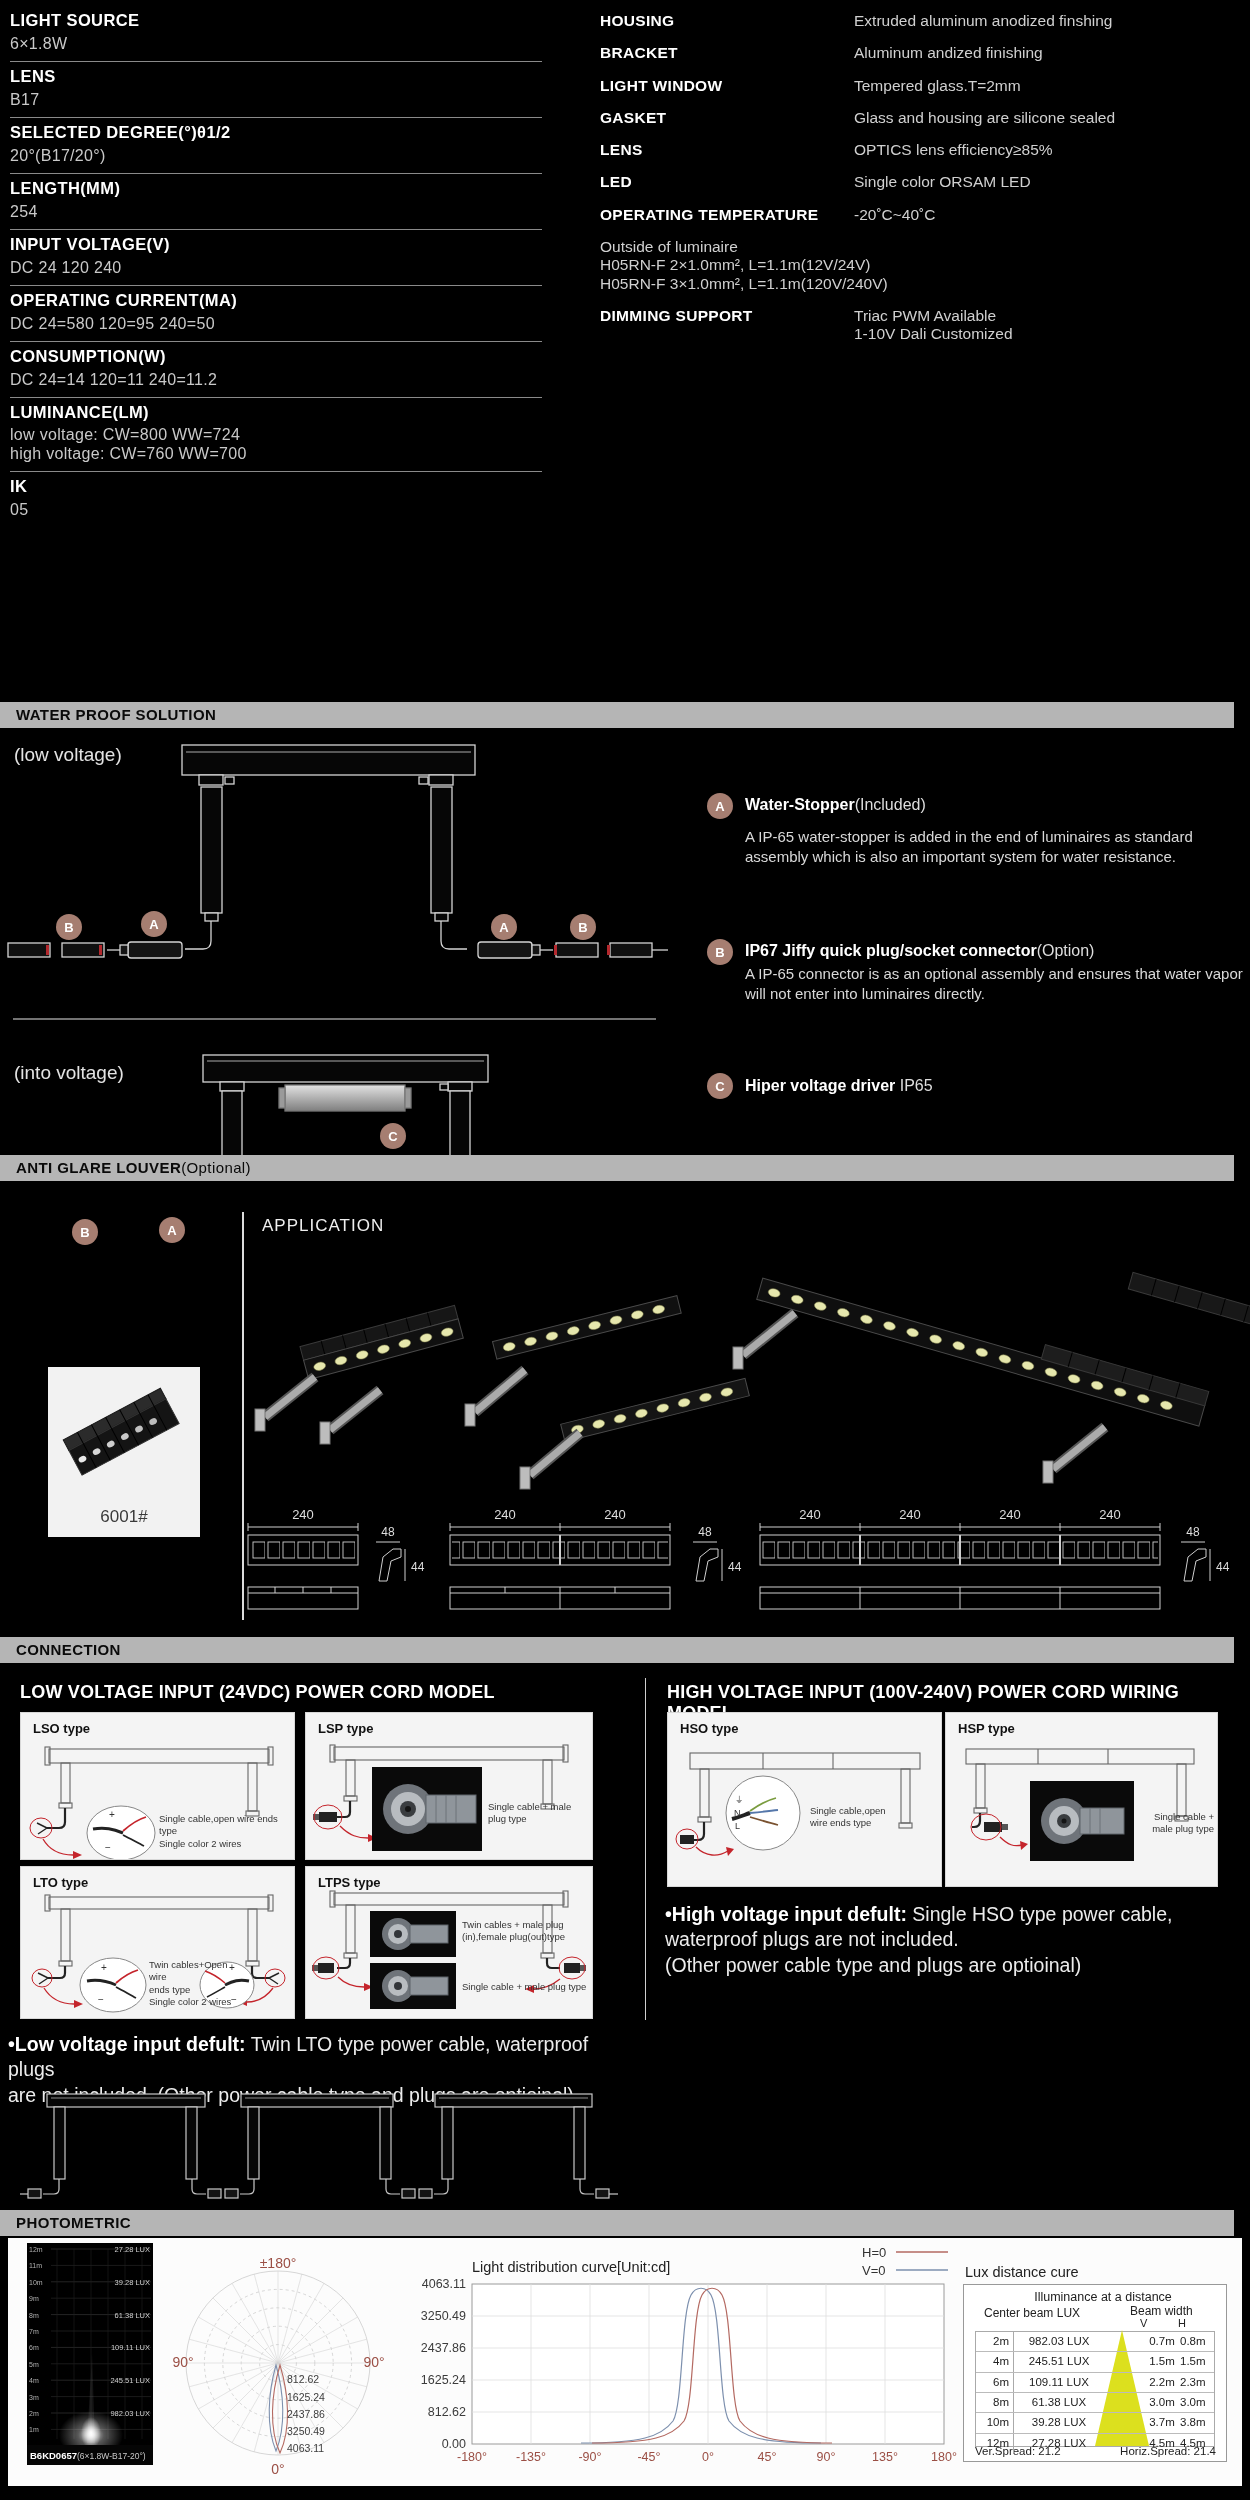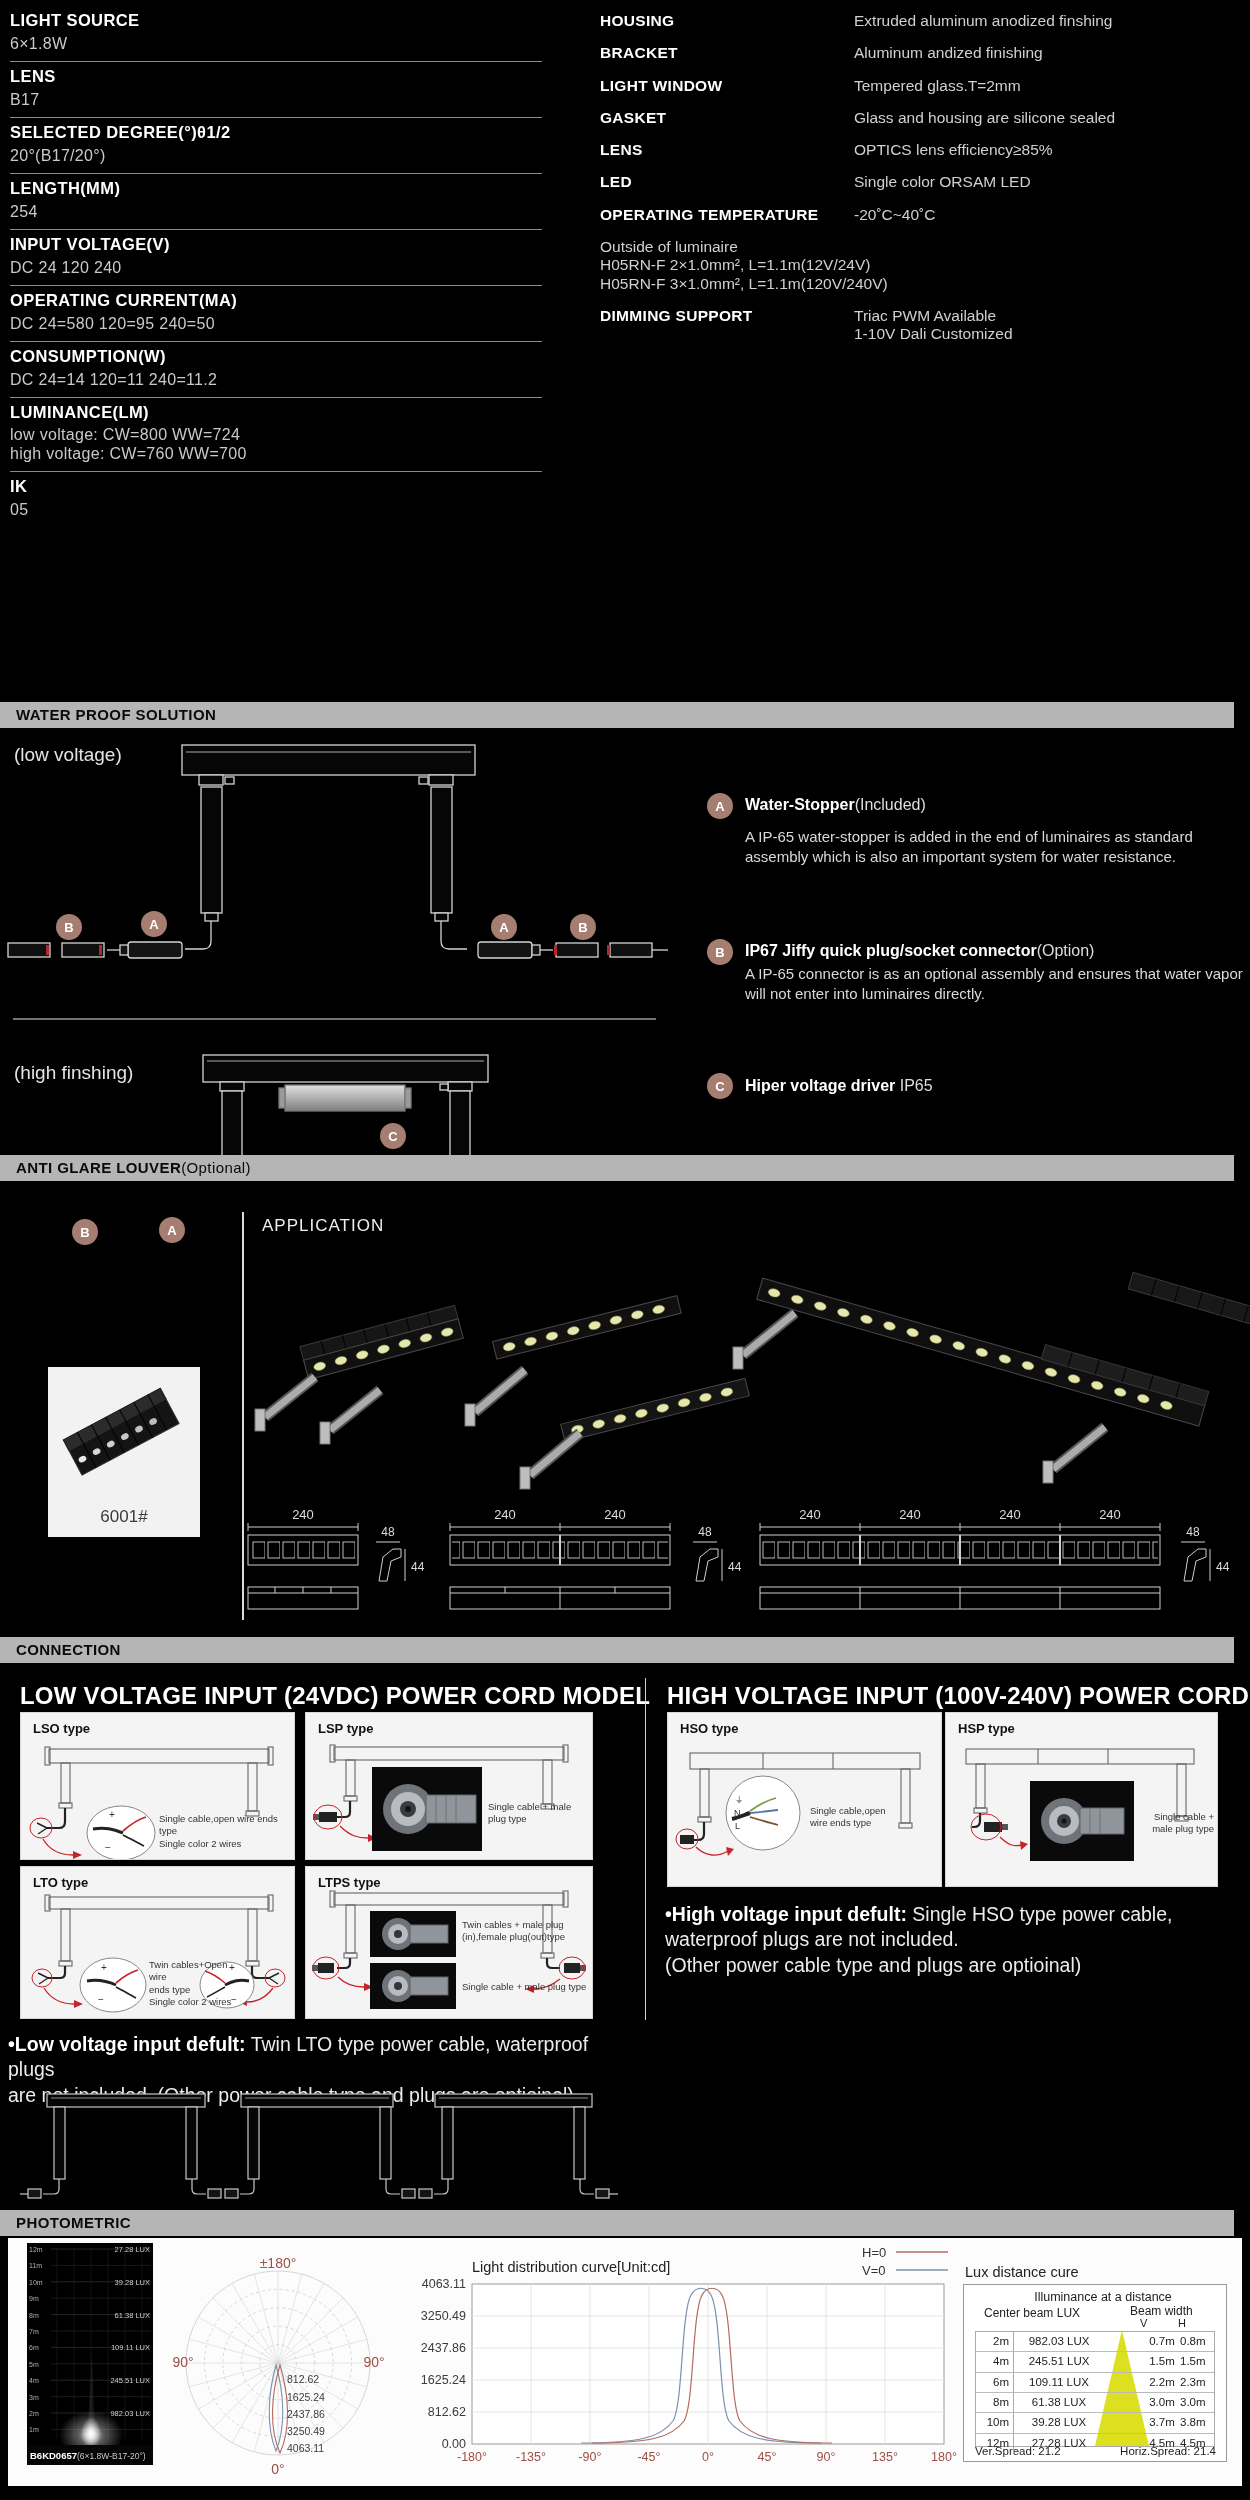--- a/index.html
+++ b/index.html
@@ -21,21 +21,21 @@
        font-size:15px;font-weight:bold;line-height:26px;padding-left:16px;box-sizing:border-box;letter-spacing:.4px;}
   .bar .suffix{font-weight:normal;margin-top:42px;}
   
   .badge{position:absolute;width:26px;height:26px;border-radius:50%;background:#a67e71;color:#fff;
          font-size:13px;font-weight:bold;display:flex;align-items:center;justify-content:center;}
   .note-title{position:absolute;font-size:16px;font-weight:bold;color:#fff;}
   .note-title .suffix{font-weight:normal;color:#dedede;}
   .note-body{position:absolute;font-size:15px;color:#d9d9d9;line-height:1.35;width:505px;}
   .vlabel{position:absolute;font-size:19px;color:#e3e3e3;}
   
-  .conn-title{position:absolute;font-size:24px;font-weight:bold;color:#fff;letter-spacing:.2px;}
+  .conn-title{position:absolute;font-size:18px;font-weight:bold;color:#fff;letter-spacing:.2px;}
   .panel{position:absolute;background:#f4f4f4;border:1px solid #d8d8d8;box-sizing:border-box;}
   .panel .pname{position:absolute;left:12px;top:8px;font-size:13px;font-weight:bold;color:#111;}
   .pcap{position:absolute;font-size:9.5px;color:#333;line-height:1.3;}
   .bullet{position:absolute;font-size:19.5px;color:#ececec;line-height:1.3;}
   .bullet b{color:#fff;}
   
   .white-panel{position:absolute;background:#fcfcfc;}
   .ph-title{position:absolute;font-size:14.5px;color:#222;}
   .lux-table{position:absolute;left:963px;top:2284px;width:264px;height:178px;background:#fff;
              border:1px solid #999;box-sizing:border-box;font-size:11.5px;color:#222;}
@@ -147,21 +147,21 @@
         <div>1-10V  Dali  Customized</div>
       </div>
     </div>
   </div>
 
   <div class="bar" style="top:702px;">
     <span>WATER PROOF SOLUTION</span>
   </div>
 
   <div class="vlabel" style="left:14px;top:744px;">(low voltage)</div>
-  <div class="vlabel" style="left:14px;top:1062px;">(high finshing)</div>
+  <div class="vlabel" style="left:14px;top:1062px;">(into voltage)</div>
 
   <svg class="abs" style="left:0;top:730px;" width="1250" height="430">
     <defs>
       <linearGradient id="gradDriver" x1="0" y1="0" x2="0" y2="1">
         <stop offset="0" stop-color="#e2e2e2"></stop>
           <stop offset="1" stop-color="#7f7f7f"></stop>
       </linearGradient>
     </defs>
 
     <g stroke="#d4d4d4" fill="#060606" stroke-width="1.3">

